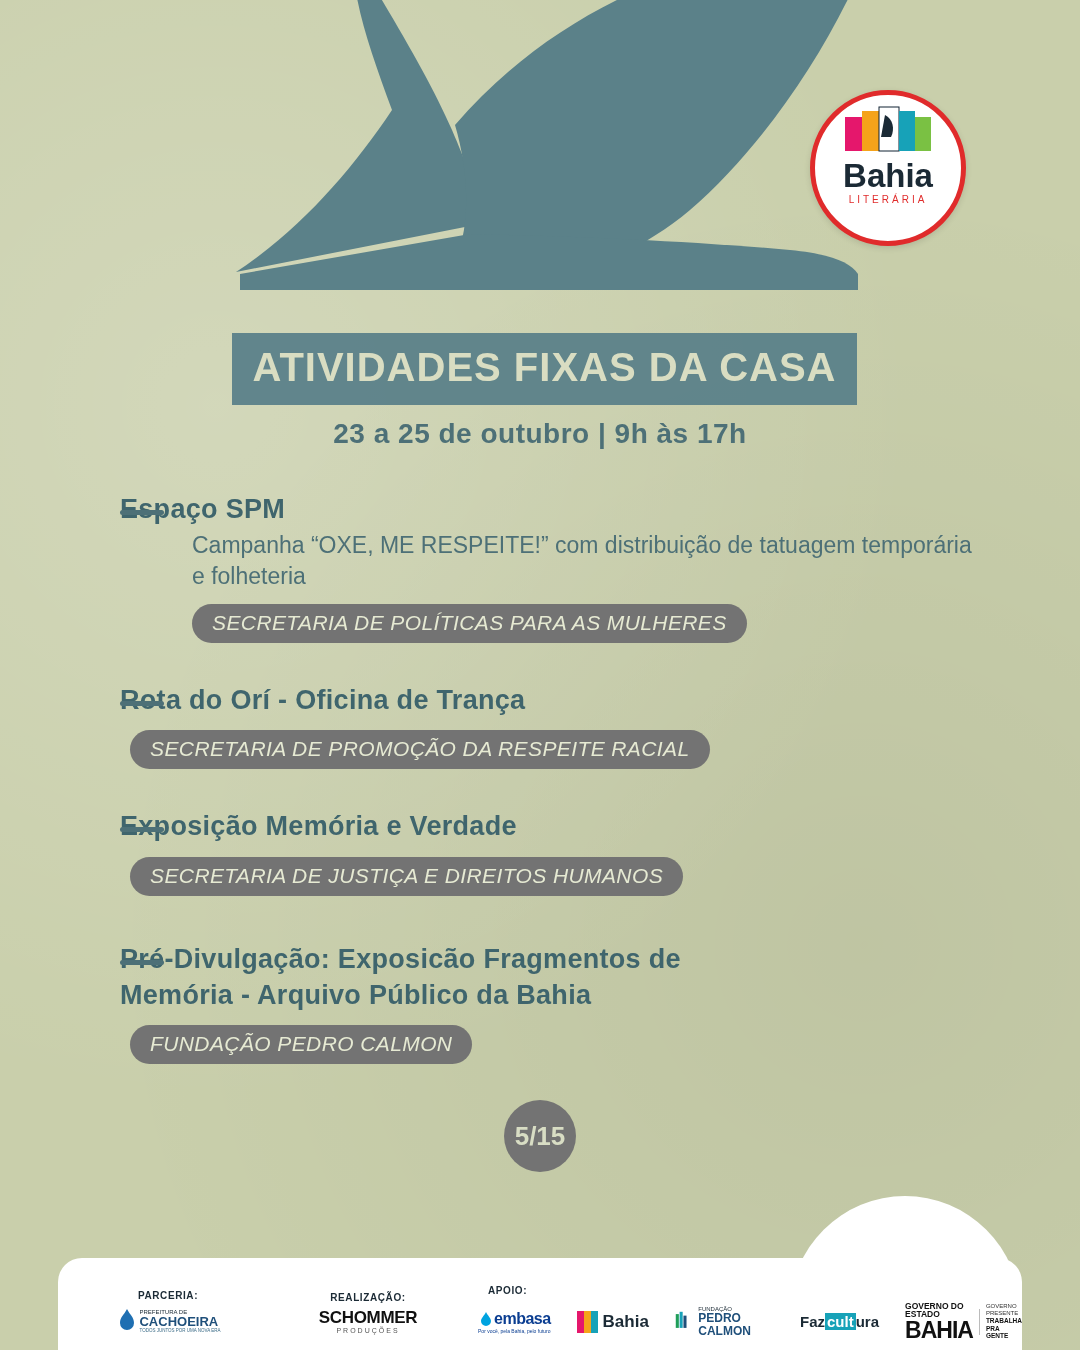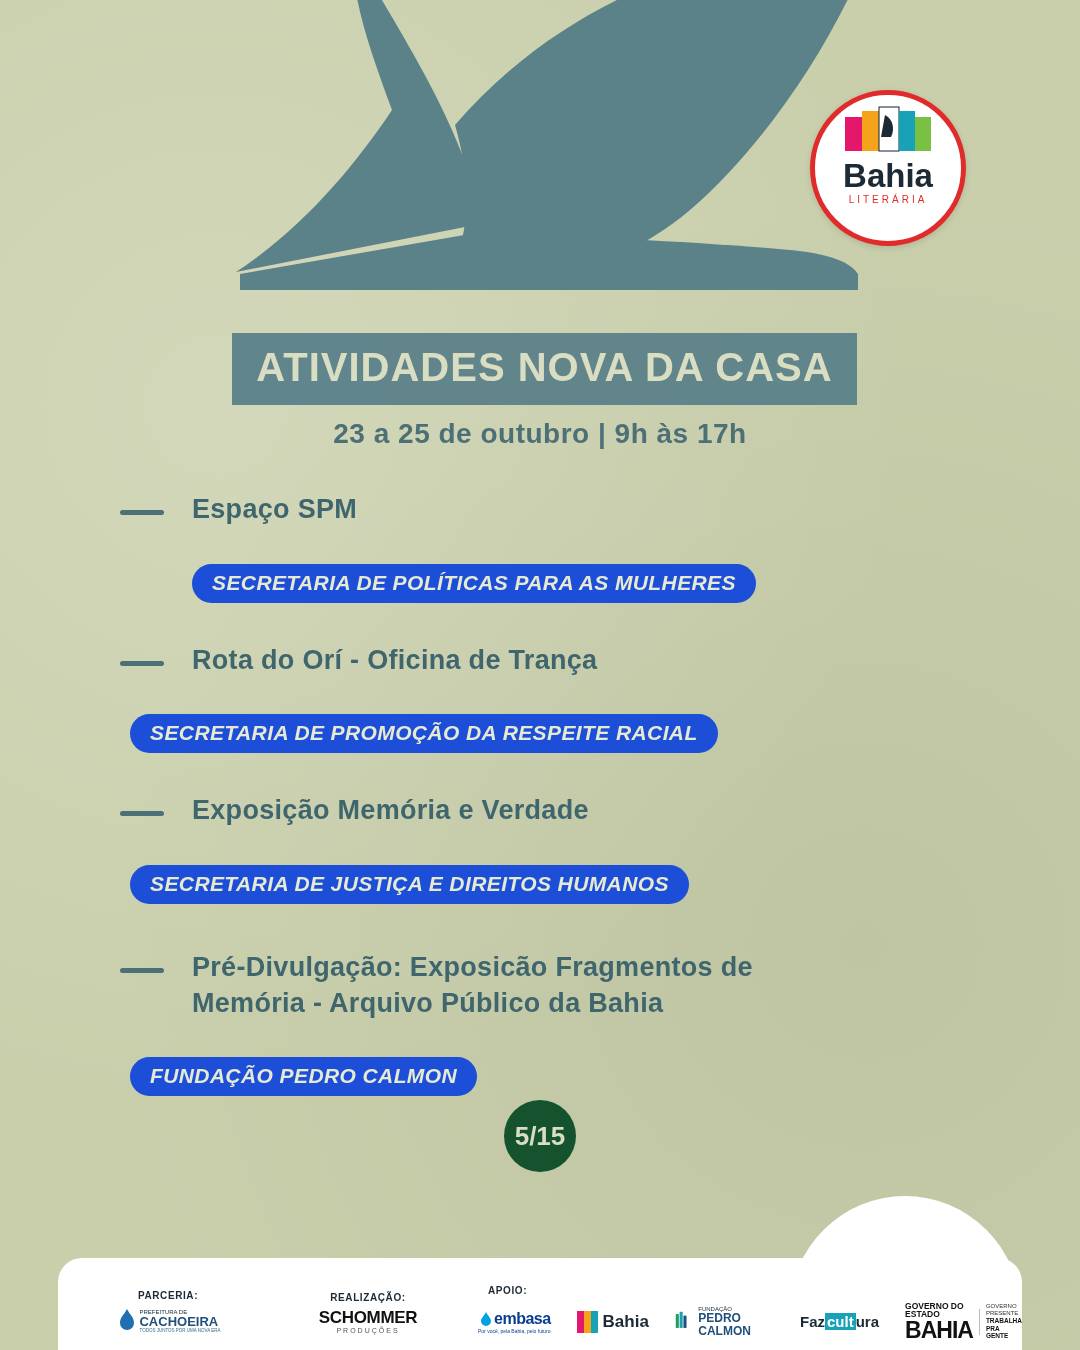--- a/index.html
+++ b/index.html
@@ -44,43 +44,41 @@
     box-shadow:0 2px 6px rgba(0,0,0,.12);
   }
   .logo-inner{position:absolute;inset:0;}
   
   .list{position:absolute;left:120px;top:492px;width:860px;}
   .item{position:relative;margin-bottom:26px;}
   .dash{
     position:absolute;left:0;top:18px;width:44px;height:5px;border-radius:3px;background:#4d7077;
   }
   .item-title{
-    margin-left:72px;
     font-size:27px;font-weight:bold;color:#3f656d;line-height:1.32;
     letter-spacing:.3px;
   }
   .item-desc{
     margin-left:72px;
     font-size:23px;color:#4d7077;line-height:1.35;margin-top:2px;
   }
   .tags{margin-left:72px;margin-top:12px;}
   .tag{
     display:inline-block;
-    background:#1d4ed8;color:#e6ead3;
-    font-size:21px;font-weight:bold;font-style:italic;
+    background:#737373;color:#e6ead3;
+    font-size:21px;font-weight:normal;font-style:italic;
     letter-spacing:.4px;
     padding:7px 20px 8px 20px;border-radius:20px;
     margin-bottom:6px;
-    margin-top:24px;
   }
   .tag.shift{margin-left:-62px;}
   
   .counter{
     position:absolute;left:504px;top:1100px;width:72px;height:72px;border-radius:50%;
-    background:#14532d;color:#d8ddc4;
+    background:#737373;color:#d8ddc4;
     display:flex;align-items:center;justify-content:center;
     font-size:26px;font-weight:bold;
   }
   
   .footer{
     position:absolute;left:58px;top:1258px;width:964px;height:110px;
     background:#ffffff;border-radius:24px 24px 0 0;
   }
   .footer-bump{
     position:absolute;left:790px;top:1196px;width:230px;height:120px;
@@ -112,21 +110,21 @@
       <path d="M455 135 C 520 60, 600 10, 690 -20 C 760 -42, 820 -48, 870 -40
                C 830 60, 760 160, 690 220 C 640 262, 580 286, 520 296
                L 462 250 C 470 215, 466 172, 455 135 Z"></path>
       <path d="M470 244 C 560 246, 680 250, 790 260 C 830 264, 850 272, 858 284
                L 858 300 L 240 300 L 240 284 Z"></path>
     </g>
   </svg>
 </div>
 
 <div class="title-band"></div>
-<div class="title-text">ATIVIDADES NOVA DA CASA</div>
+<div class="title-text">ATIVIDADES FIXAS DA CASA</div>
 <div class="subtitle">23 a 25 de outubro | 9h às 17h</div>
 
 <div class="logo-badge">
   <svg class="logo-inner" viewBox="0 0 146 146" xmlns="http://www.w3.org/2000/svg">
     <g>
       <rect x="30" y="22" width="17" height="34" fill="#e5176c"></rect>
       <rect x="47" y="16" width="17" height="40" fill="#f5a31a"></rect>
       <rect x="64" y="12" width="20" height="44" fill="#ffffff" stroke="#123" stroke-width="1"></rect>
       <path d="M70 20 c8 4 10 14 6 22 l-10 0 z" fill="#1b2a35"></path>
       <rect x="84" y="16" width="16" height="40" fill="#17a2b8"></rect>
@@ -135,20 +133,21 @@
     <text x="73" y="92" text-anchor="middle" font-family="Liberation Sans, sans-serif" font-size="33" font-weight="bold" fill="#1b2a35">Bahia</text>
     <text x="73" y="108" text-anchor="middle" font-family="Liberation Sans, sans-serif" font-size="10" letter-spacing="3" fill="#e02b2b">LITERÁRIA</text>
   </svg>
 </div>
 
 <div class="list">
 
   <div class="item">
     <div class="dash"></div>
     <div class="item-title">Espaço SPM</div>
+    <div class="item-desc">Campanha “OXE, ME RESPEITE!” com distribuição de tatuagem temporária e folheteria</div>
     <div class="tags">
       <span class="tag">SECRETARIA DE POLÍTICAS PARA AS MULHERES</span>
     </div>
   </div>
 
   <div class="item" style="margin-top:34px;">
     <div class="dash"></div>
     <div class="item-title">Rota do Orí  - Oficina de Trança</div>
     <div class="tags">
       <span class="tag shift">SECRETARIA DE PROMOÇÃO DA RESPEITE RACIAL</span><br>

